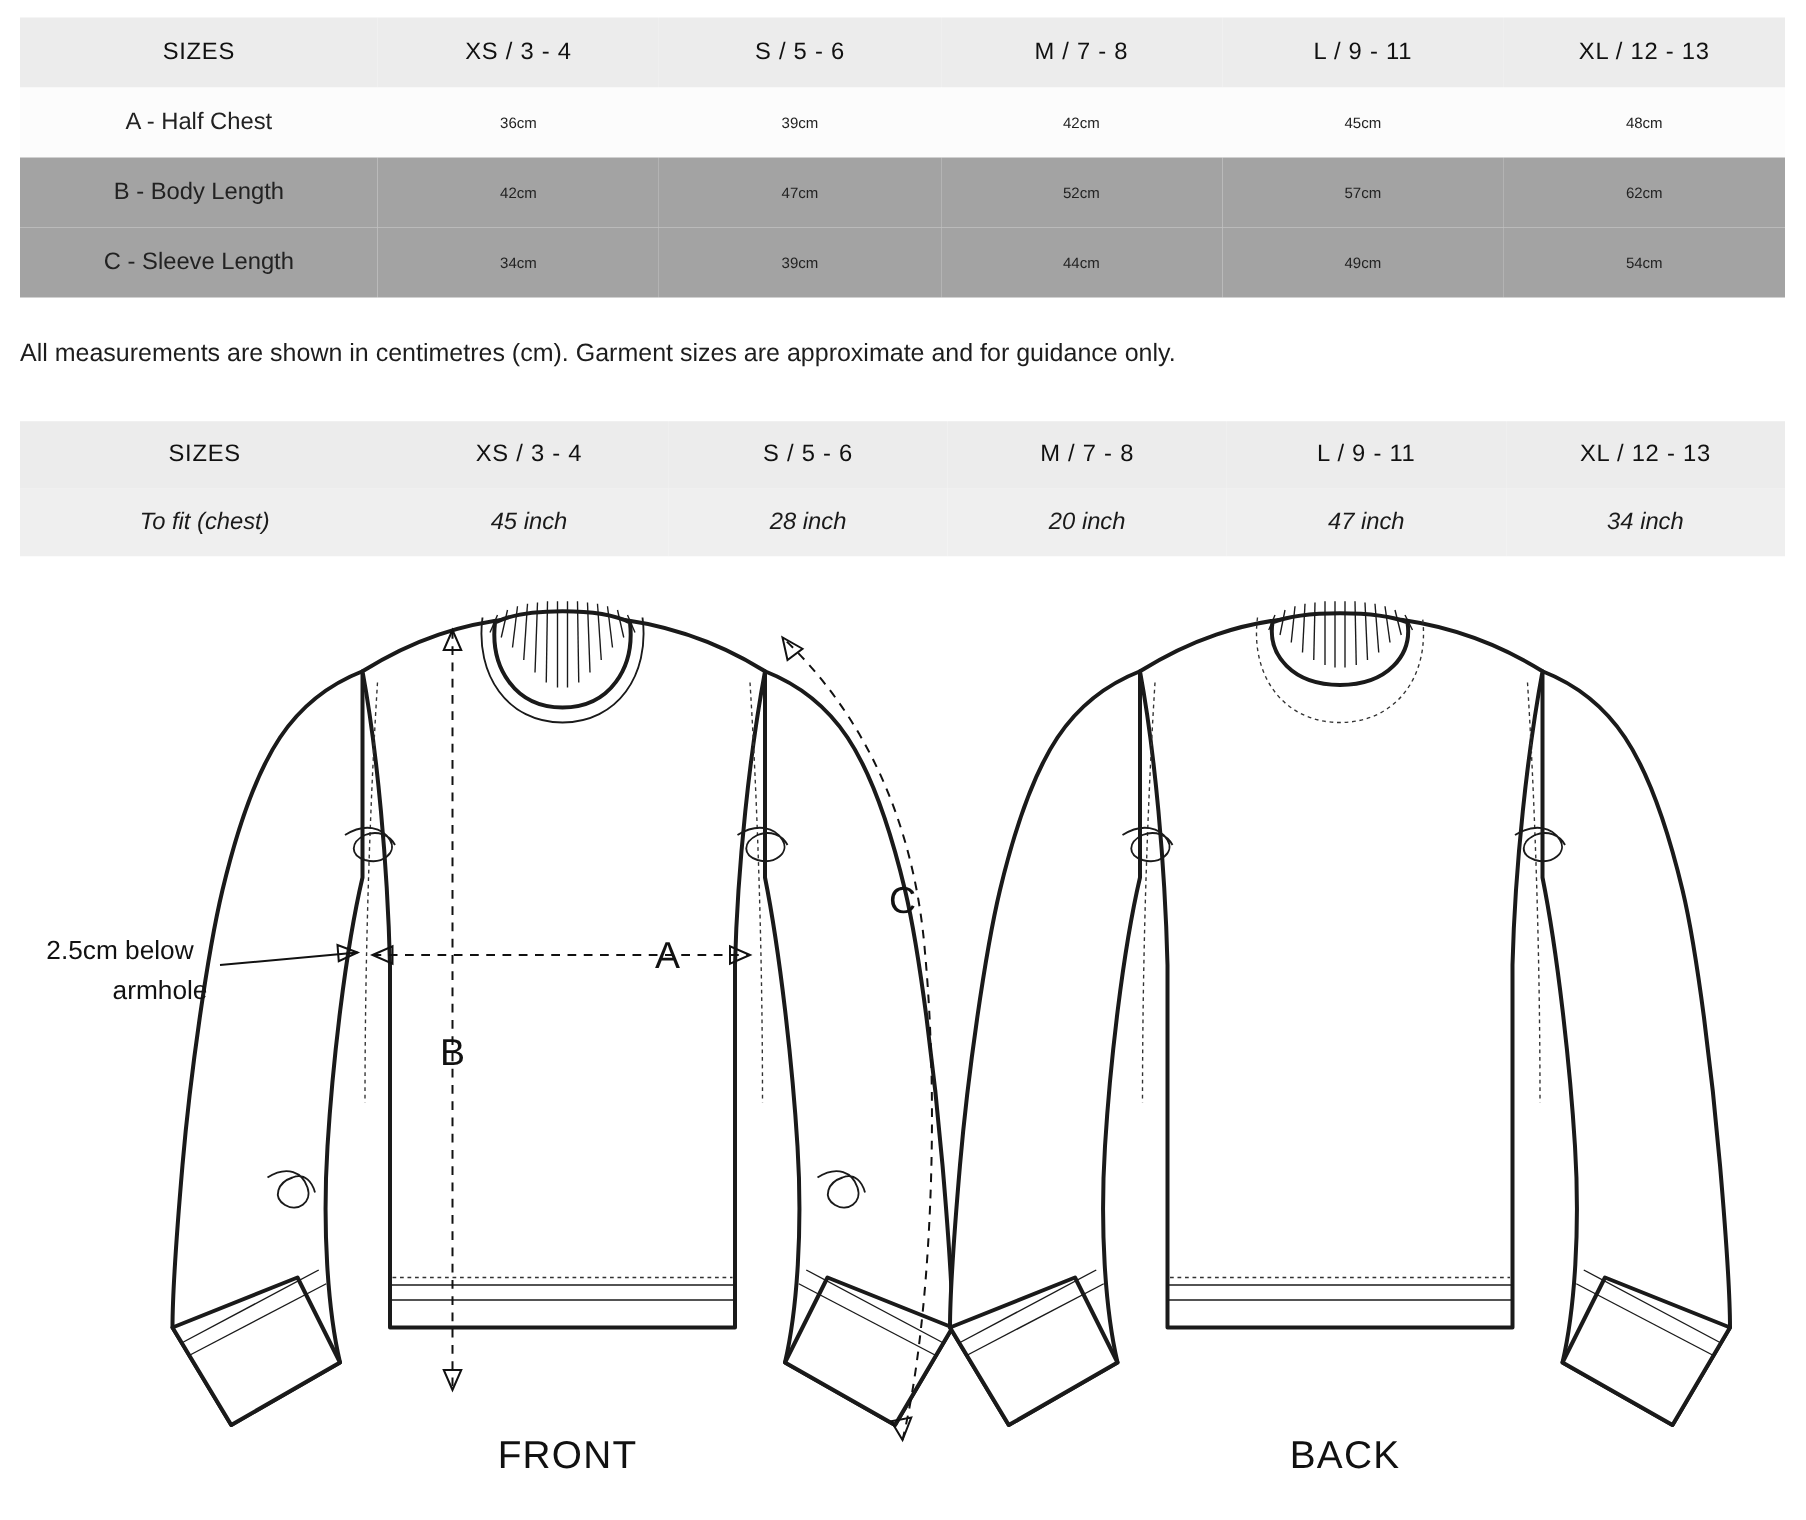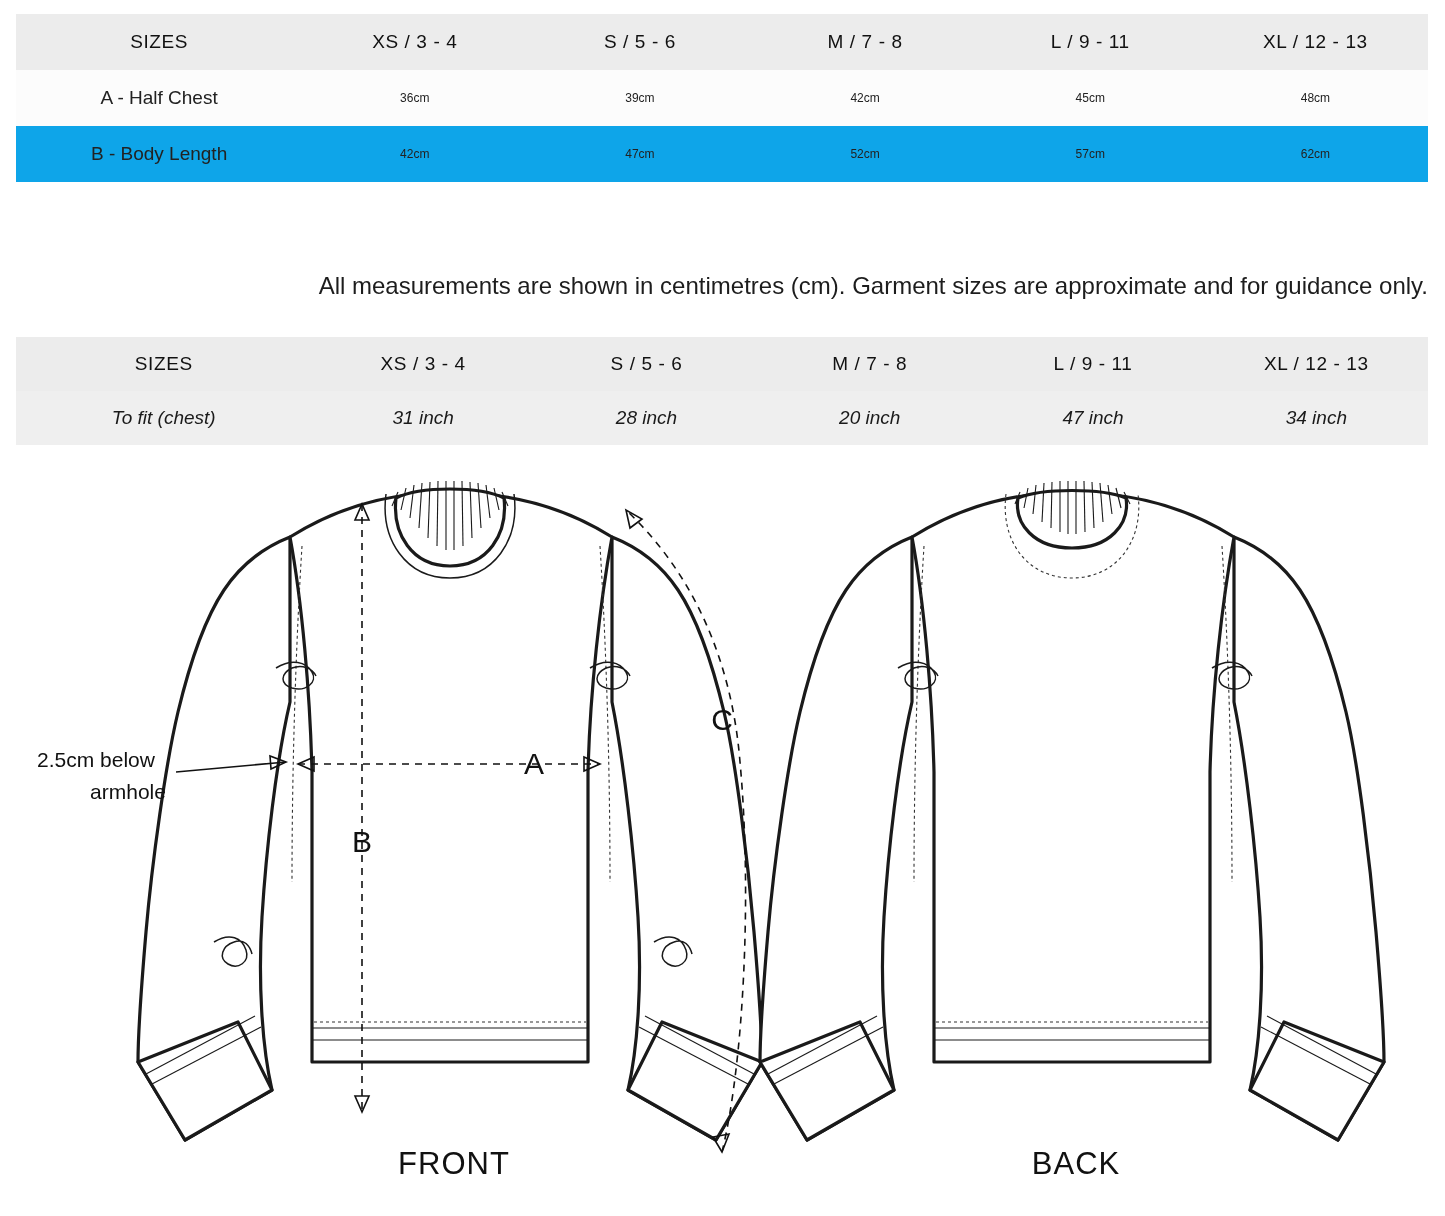--- a/index.html
+++ b/index.html
@@ -36,31 +36,31 @@
   
   #table1 {
     position: absolute;
     left: 16px; top: 14px;
     width: 1412px;
   }
   #table1 col.c0 { width: 286px; }
   #table1 col.cx { width: 225px; }
   #table1 .hdr-row th { height: 56px; }
   #table1 tbody td { height: 56px; font-size: 12px; color: #222; }
-  #table1 tbody tr.alt { background: #0ea5e9; }
+  #table1 tbody tr.alt { background: #a3a3a3; }
   #table1 tbody tr.plain { background: #fcfcfc; margin-top: 40px; }
   #table1 tbody td.rowlabel { font-size: 19px; }
 
   
   .caption {
     position: absolute;
     left: 16px; top: 272px;
     width: 1412px;
-    text-align: right;
-    font-size: 24px;
+    text-align: left;
+    font-size: 20px;
     color: #1d1d1d;
   }
 
   
   #table2 {
     position: absolute;
     left: 16px; top: 337px;
     width: 1412px;
   }
   #table2 col.c0 { width: 270px; }
@@ -162,20 +162,28 @@
         <td>48cm</td>
       </tr>
       <tr class="alt">
         <td class="rowlabel">B - Body Length</td>
         <td>42cm</td>
         <td>47cm</td>
         <td>52cm</td>
         <td>57cm</td>
         <td>62cm</td>
       </tr>
+      <tr class="alt">
+        <td class="rowlabel">C - Sleeve Length</td>
+        <td>34cm</td>
+        <td>39cm</td>
+        <td>44cm</td>
+        <td>49cm</td>
+        <td>54cm</td>
+      </tr>
     </tbody>
   </table>
 
   <div class="caption">All measurements are shown in centimetres (cm). Garment sizes are approximate and for guidance only.</div>
 
   <table class="size-table" id="table2">
     <colgroup>
       <col class="c0">
         <col class="cx">
         <col class="cx">
@@ -189,21 +197,21 @@
         <th>XS / 3 - 4</th>
         <th>S / 5 - 6</th>
         <th>M / 7 - 8</th>
         <th>L / 9 - 11</th>
         <th>XL / 12 - 13</th>
       </tr>
     </thead>
     <tbody>
       <tr>
         <td>To fit (chest)</td>
-        <td>31 inch</td>
+        <td>45 inch</td>
         <td>28 inch</td>
         <td>20 inch</td>
         <td>47 inch</td>
         <td>34 inch</td>
       </tr>
     </tbody>
   </table>
 
   <div class="illus">
     <svg width="1445" height="754" viewBox="0 0 1445 754" xmlns="http://www.w3.org/2000/svg">

